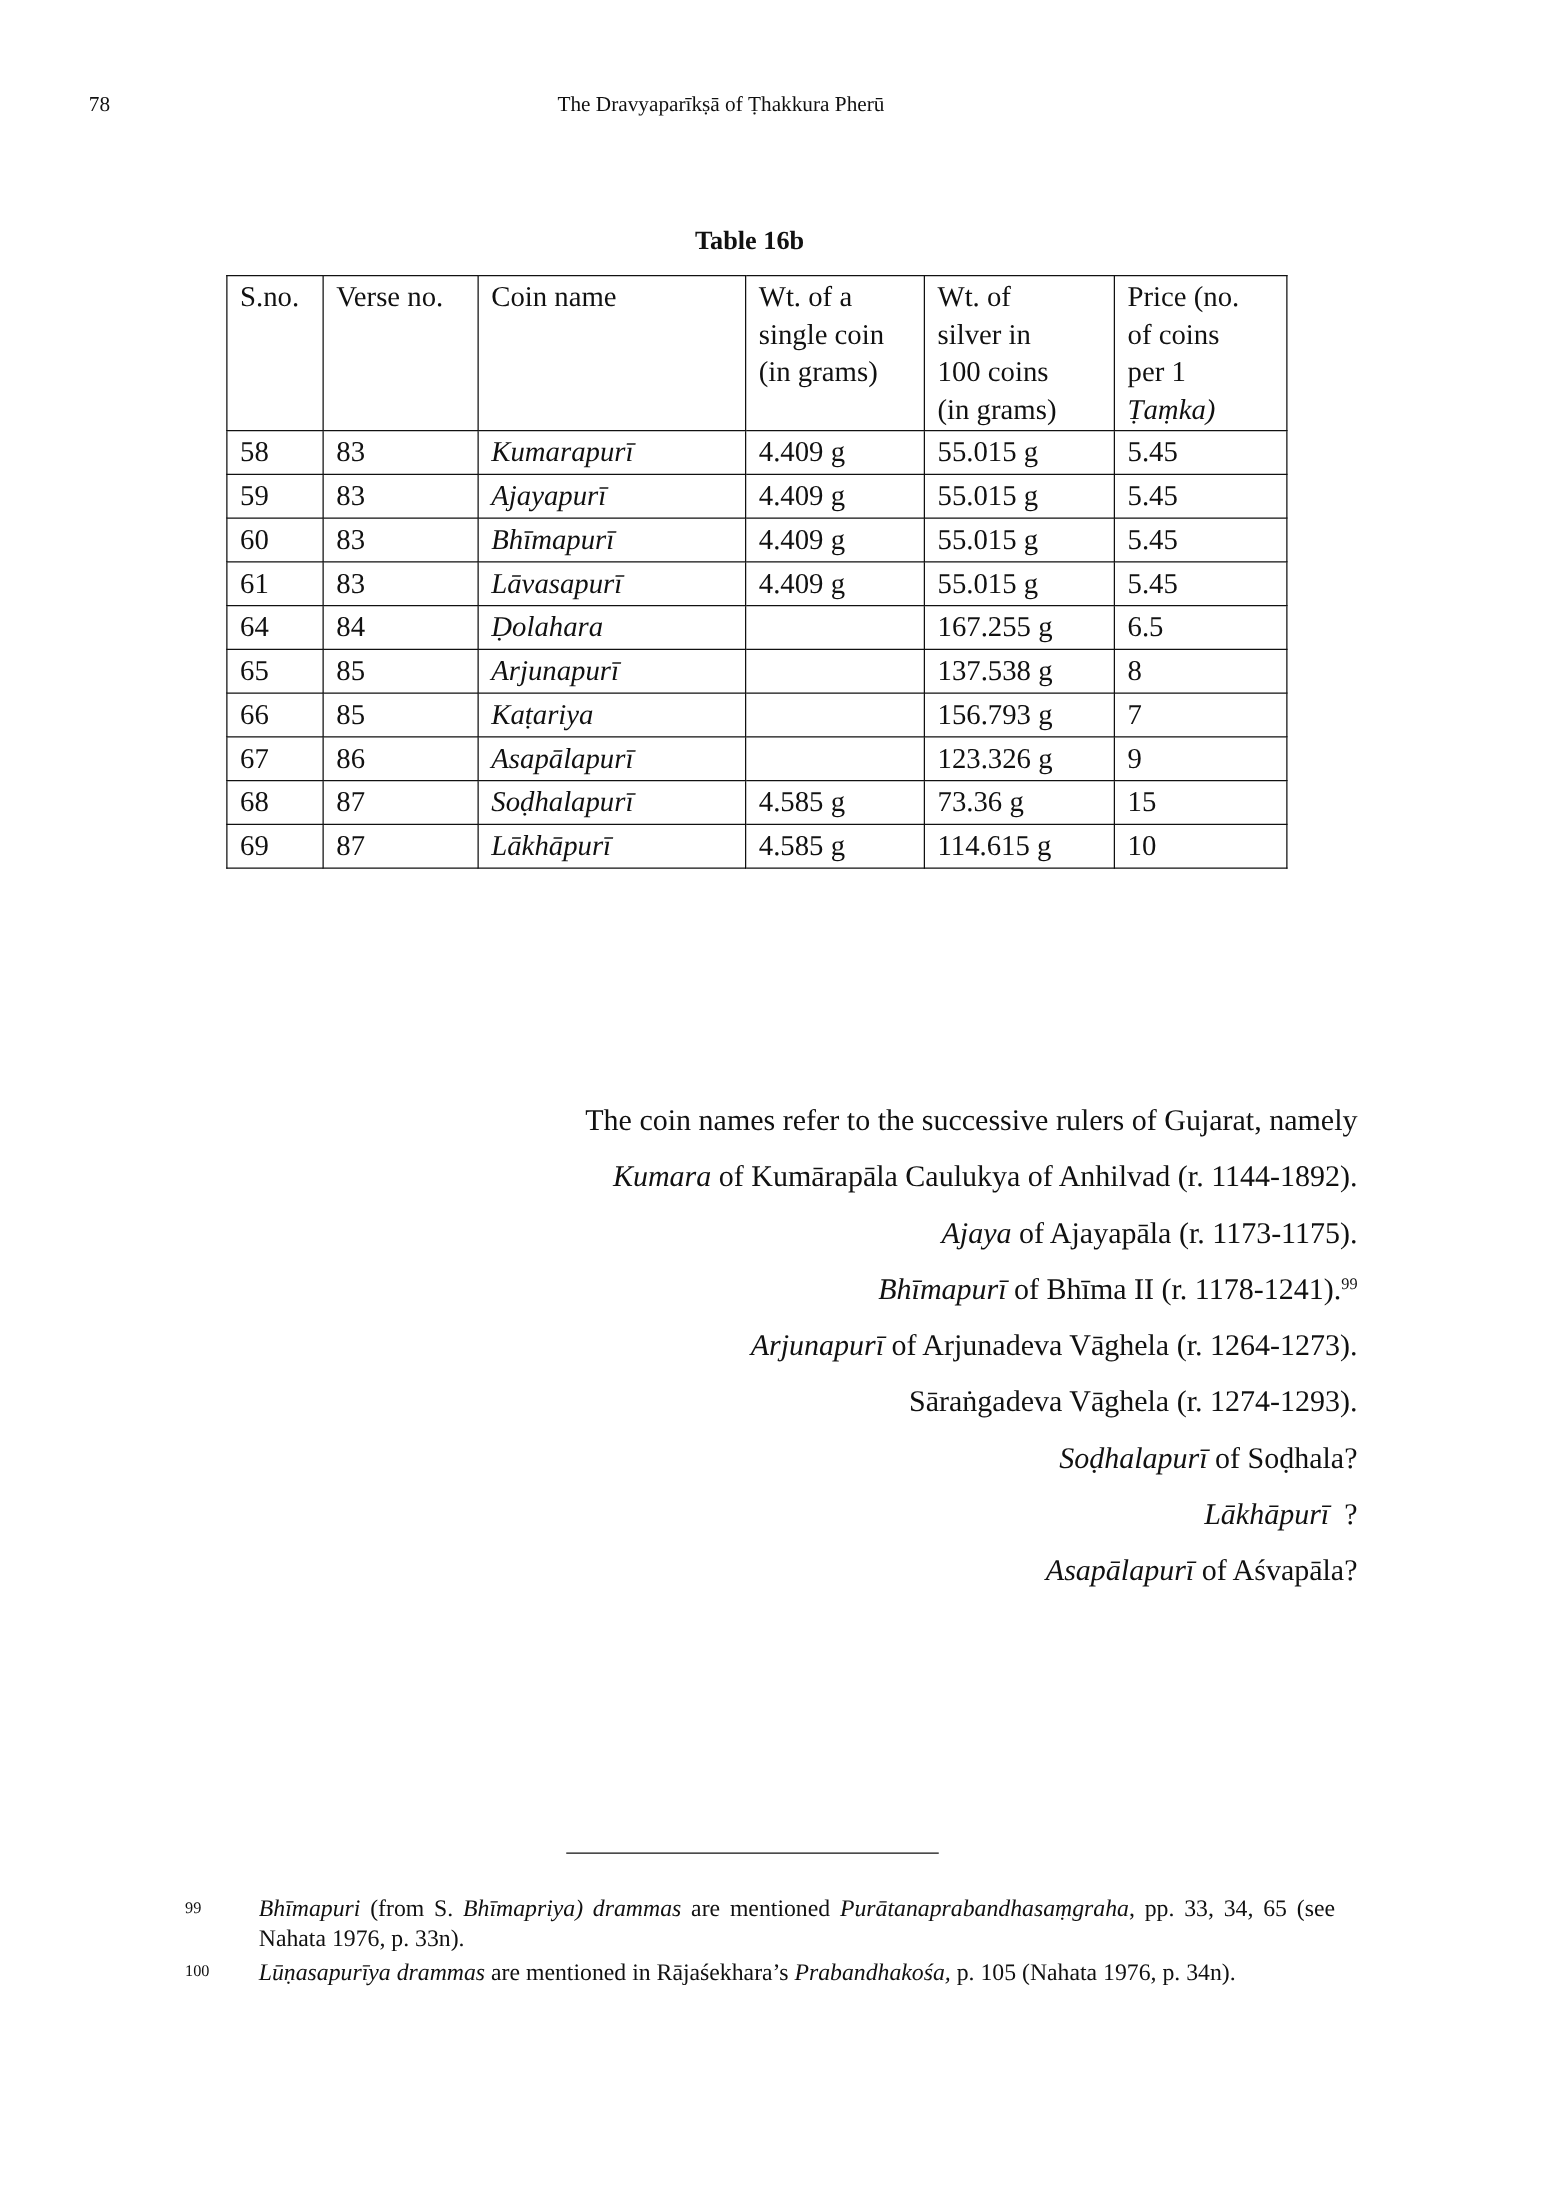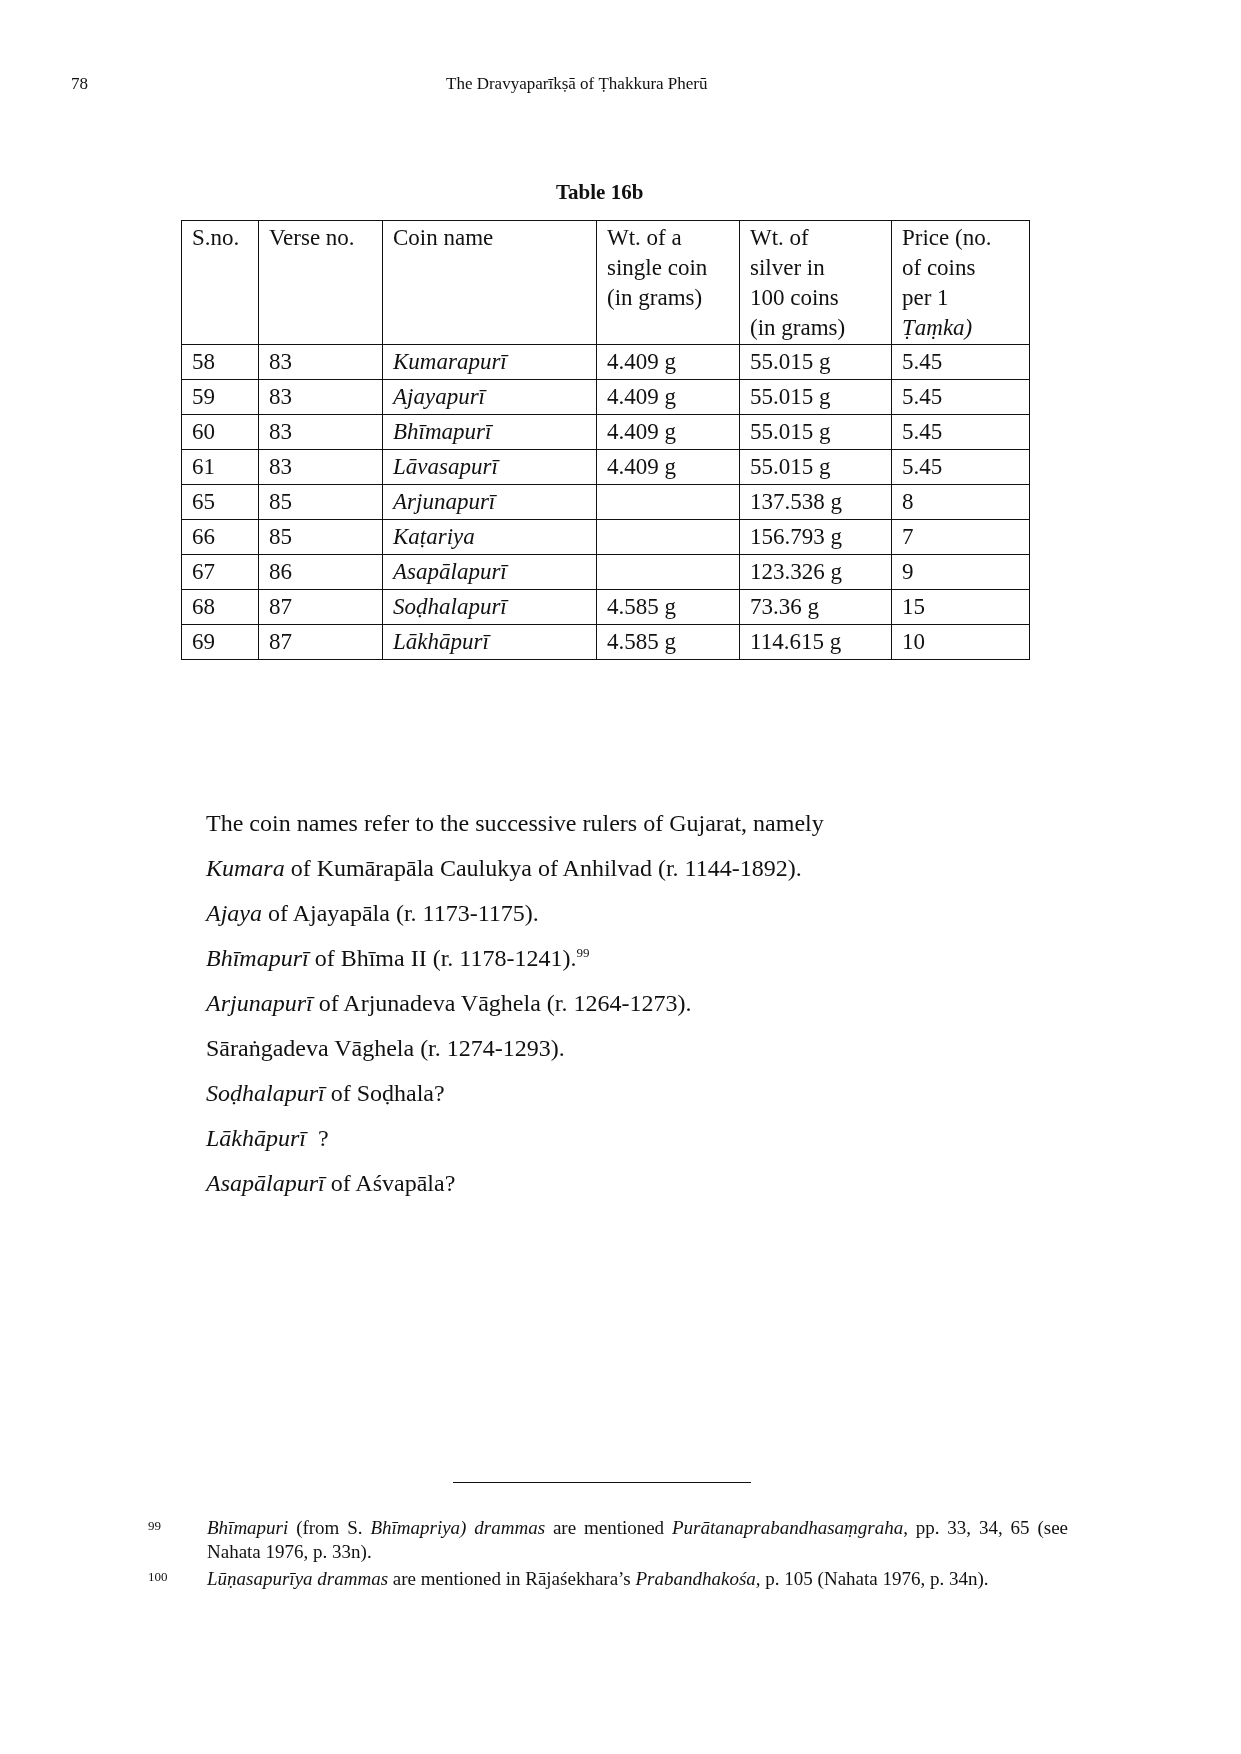--- a/index.html
+++ b/index.html
@@ -74,25 +74,26 @@
     }
     .col-sno { width: 56px; }
     .col-verse { width: 103px; }
     .col-name { width: 193px; }
     .col-wt { width: 122px; margin-top: 12px; }
     .col-silver { width: 131px; }
     .col-price { width: 117px; }
     .ital { font-style: italic; }
     .body-text {
       position: absolute;
-      top: 801px;
+      top: 875px;
       left: 206px;
       width: 880px;
       font-size: 24px;
       line-height: 45px;
+      text-align: right;
     }
     .body-text p {
       margin: 0;
     }
     sup.fn-ref {
       font-size: 13px;
       vertical-align: top;
       position: relative;
       top: -6px;
     }
@@ -189,20 +190,28 @@
     </tr>
     <tr>
       <td>61</td>
       <td>83</td>
       <td class="ital">Lāvasapurī</td>
       <td>4.409 g</td>
       <td>55.015 g</td>
       <td>5.45</td>
     </tr>
     <tr>
+      <td>64</td>
+      <td>84</td>
+      <td class="ital">Ḍolahara</td>
+      <td></td>
+      <td>167.255 g</td>
+      <td>6.5</td>
+    </tr>
+    <tr>
       <td>65</td>
       <td>85</td>
       <td class="ital">Arjunapurī</td>
       <td></td>
       <td>137.538 g</td>
       <td>8</td>
     </tr>
     <tr>
       <td>66</td>
       <td>85</td>

